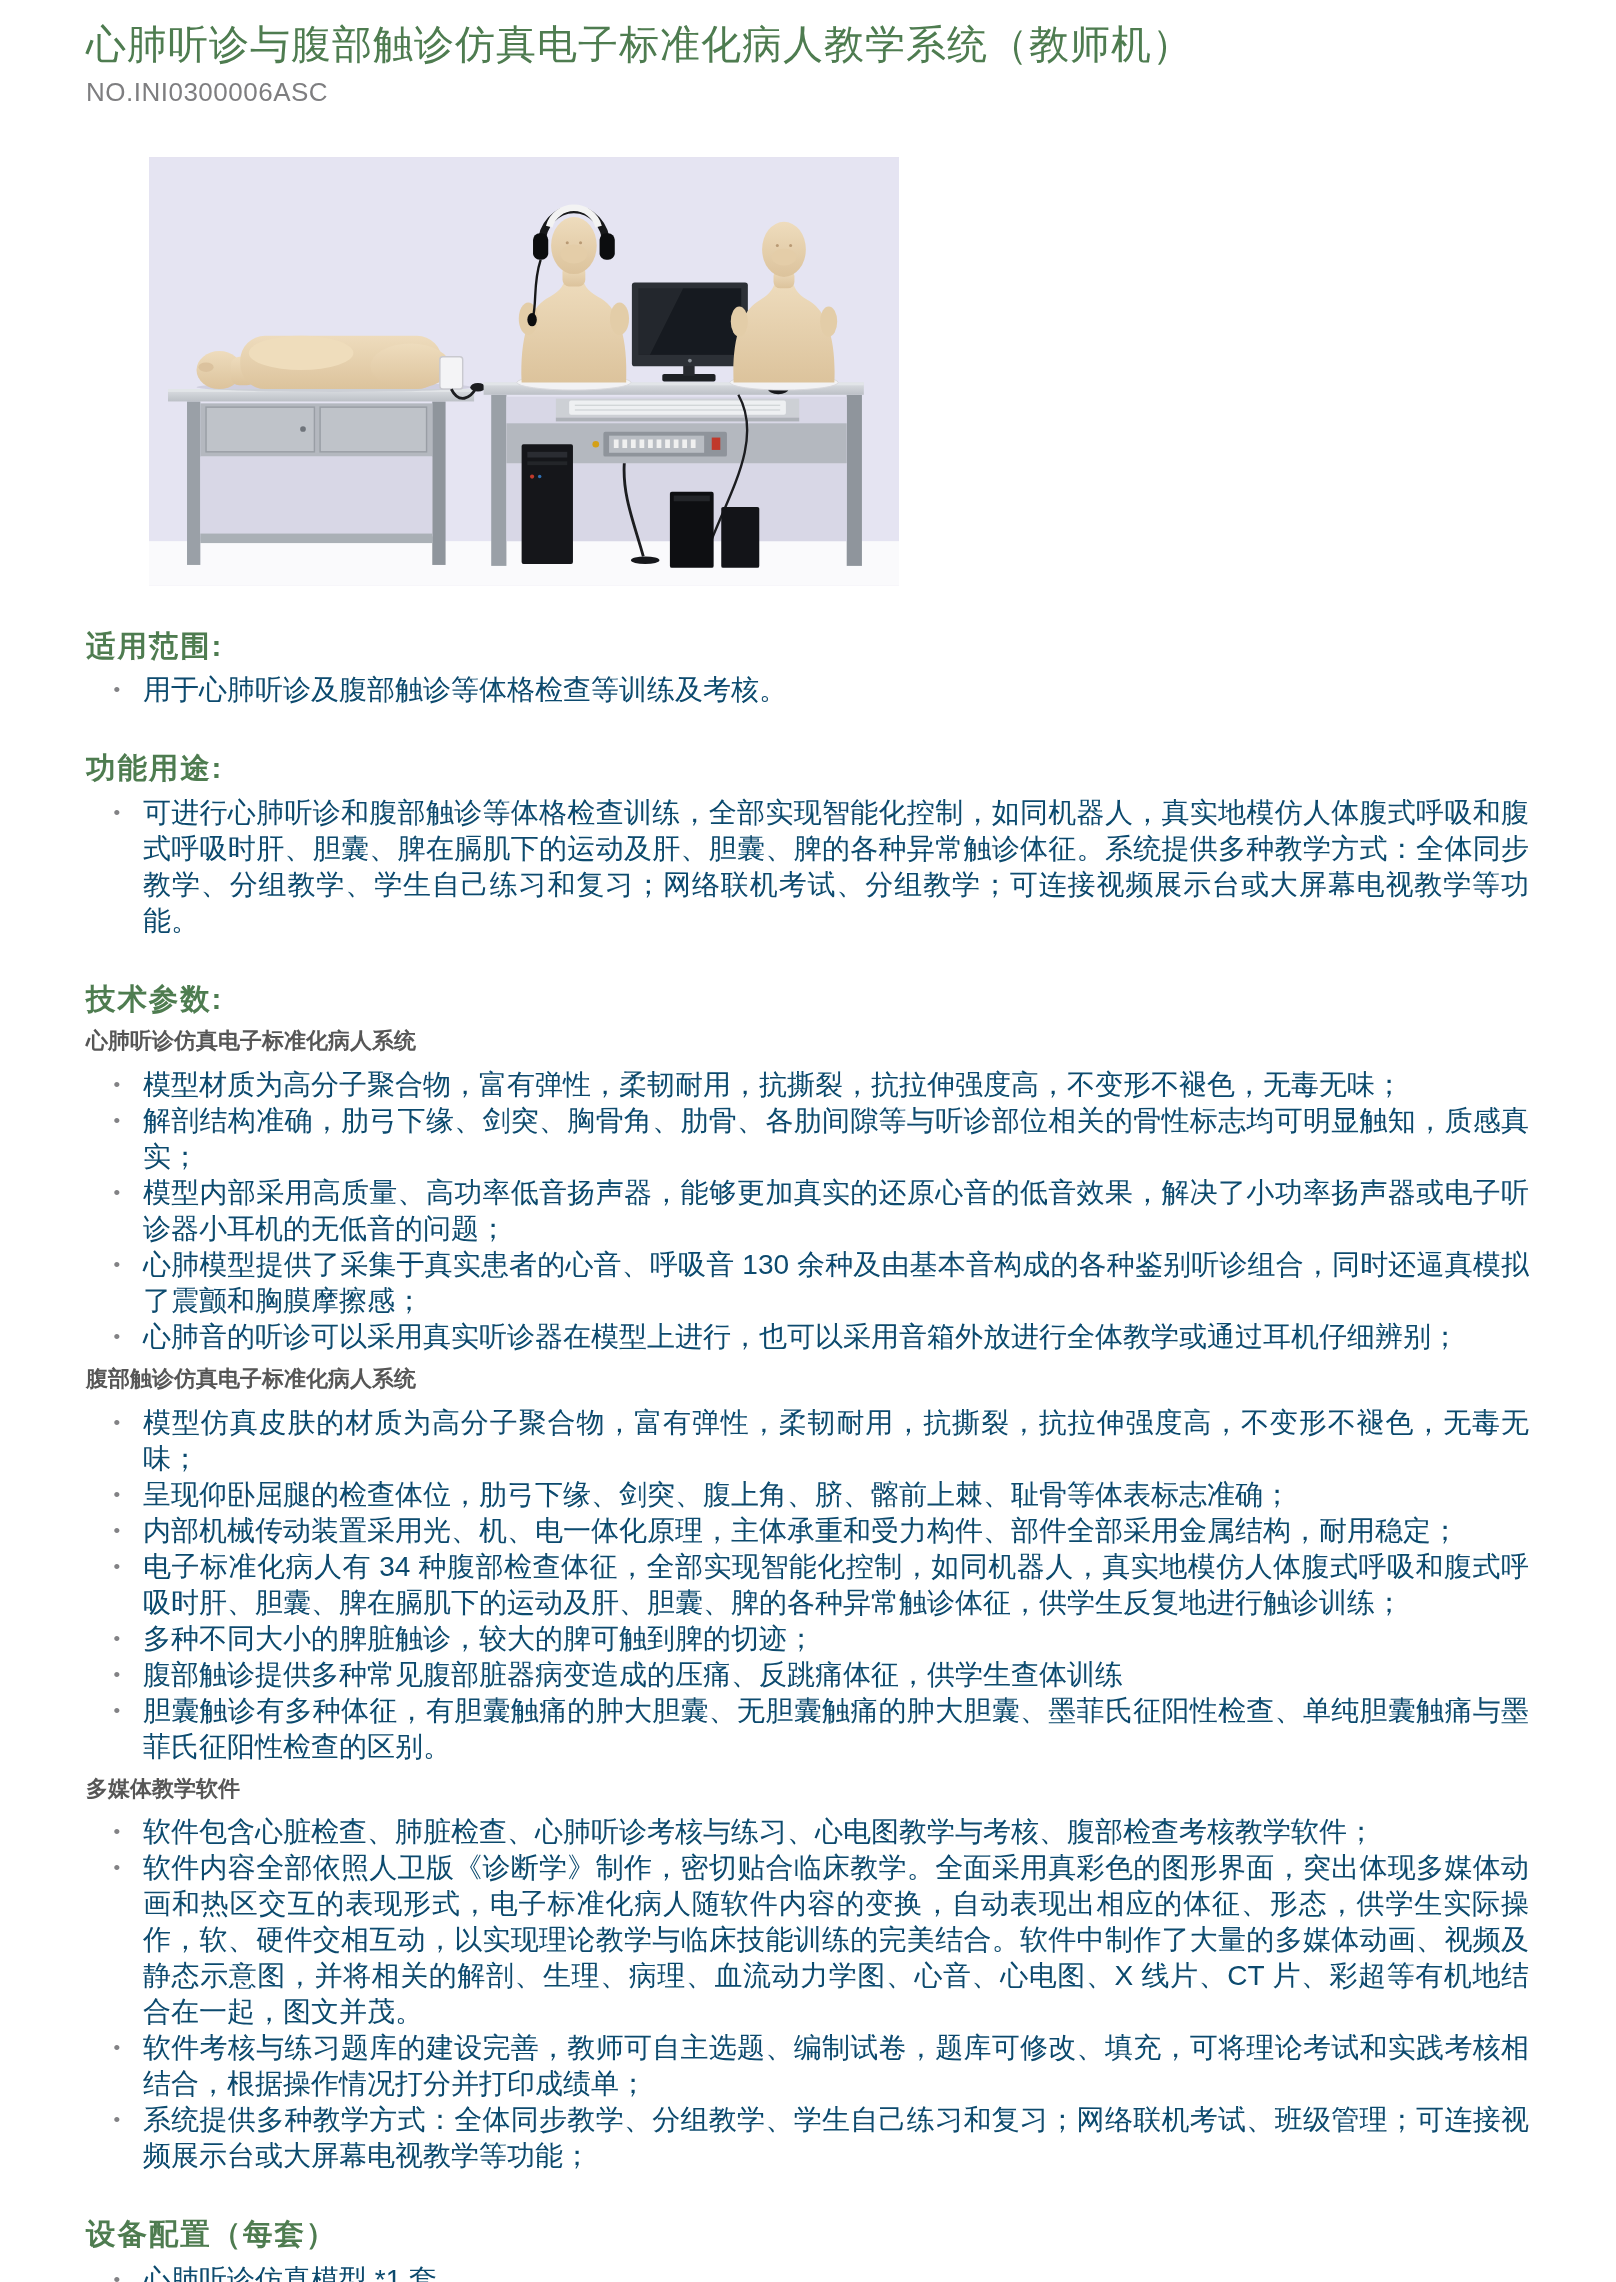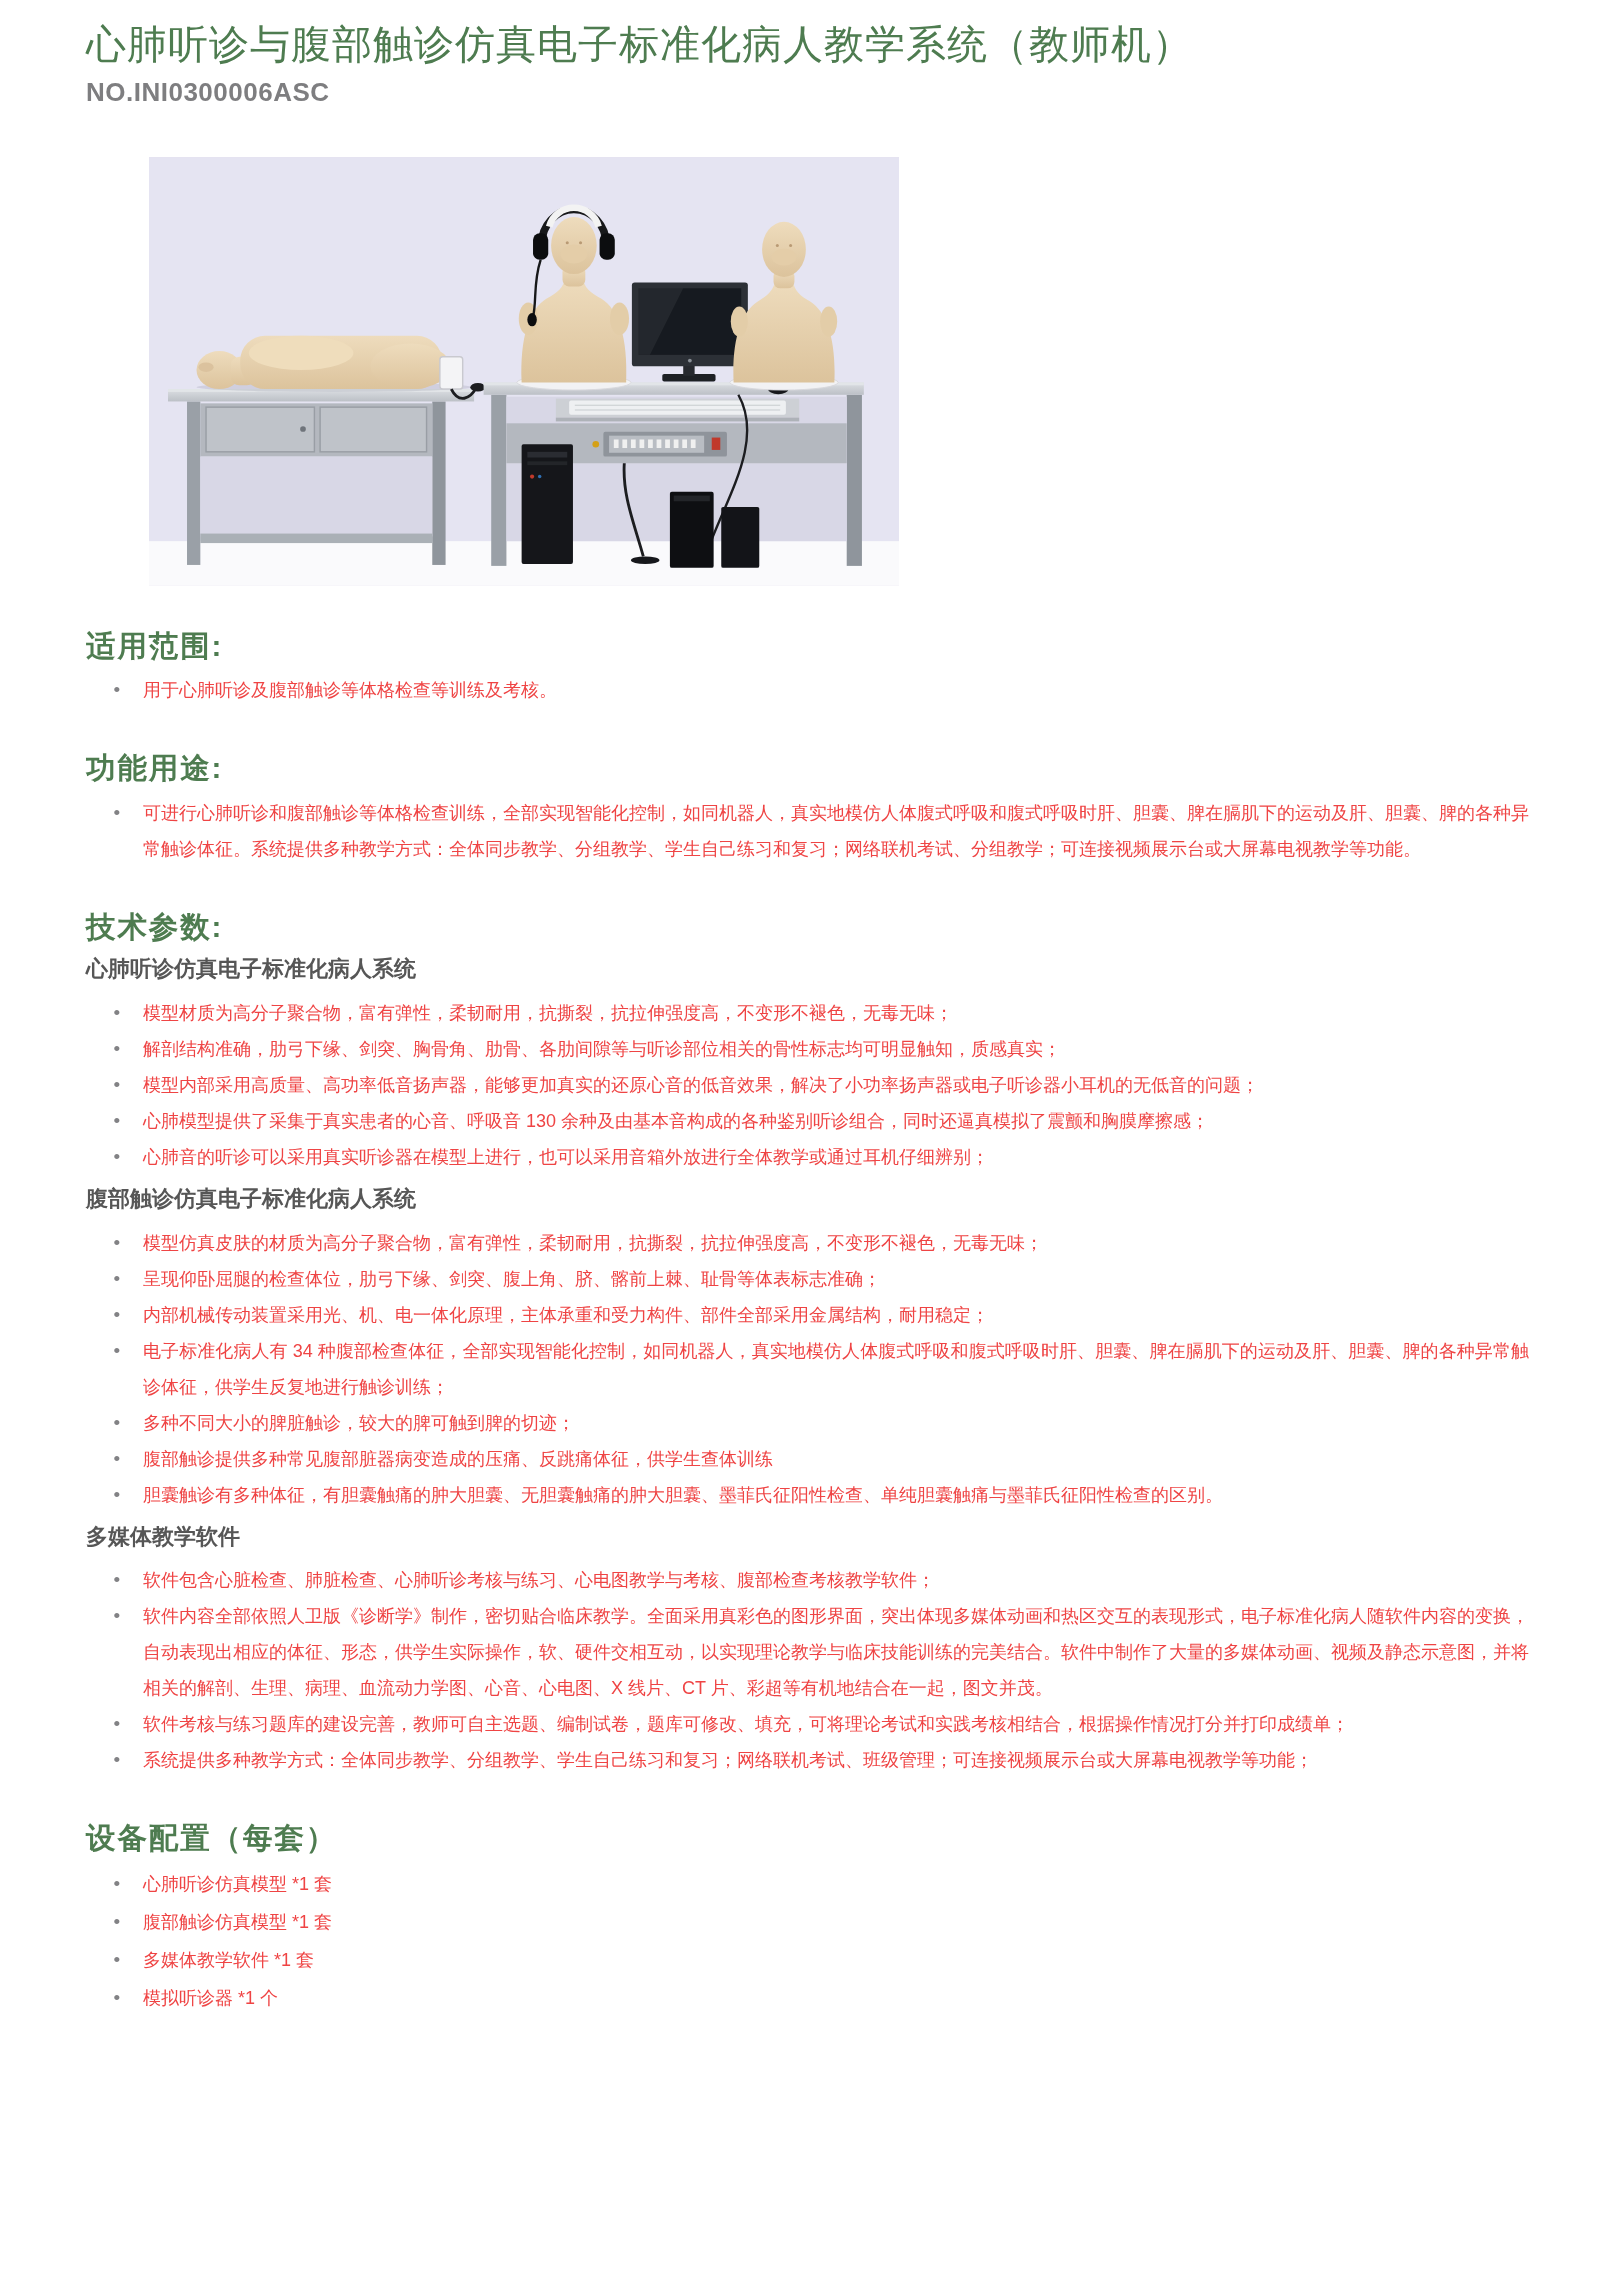--- a/index.html
+++ b/index.html
@@ -22,21 +22,21 @@
     margin: 19px 0 0;
     font-size: 40px;
     line-height: 1.25;
     font-weight: normal;
     color: #4e7c50;
     letter-spacing: 1px;
   }
   .model-no {
     margin: 7.6px 0 0;
     font-size: 26px;
-    font-weight: bold;
+    font-weight: normal;
     color: #7e7e80;
     letter-spacing: 0.5px;
   }
   .photo {
     width: 750px;
     height: 429px;
     margin: 49px 0 0 63px;
     background: #e5e4f2;
   }
   .photo svg { display: block; }
@@ -56,23 +56,23 @@
     color: #565656;
   }
   ul.bullets {
     list-style: none;
     margin: 7.6px 0 0;
     padding: 0;
   }
   ul.bullets li {
     position: relative;
     padding-left: 57px;
-    font-size: 18px;
+    font-size: 28px;
     line-height: 36px;
-    color: #ef4444;
+    color: #0c4a6e;
     text-align: justify;
   }
   ul.bullets li::before {
     content: "\2022";
     position: absolute;
     left: 27.6px;
     top: 0;
     font-size: 19px;
     color: #828285;
   }

